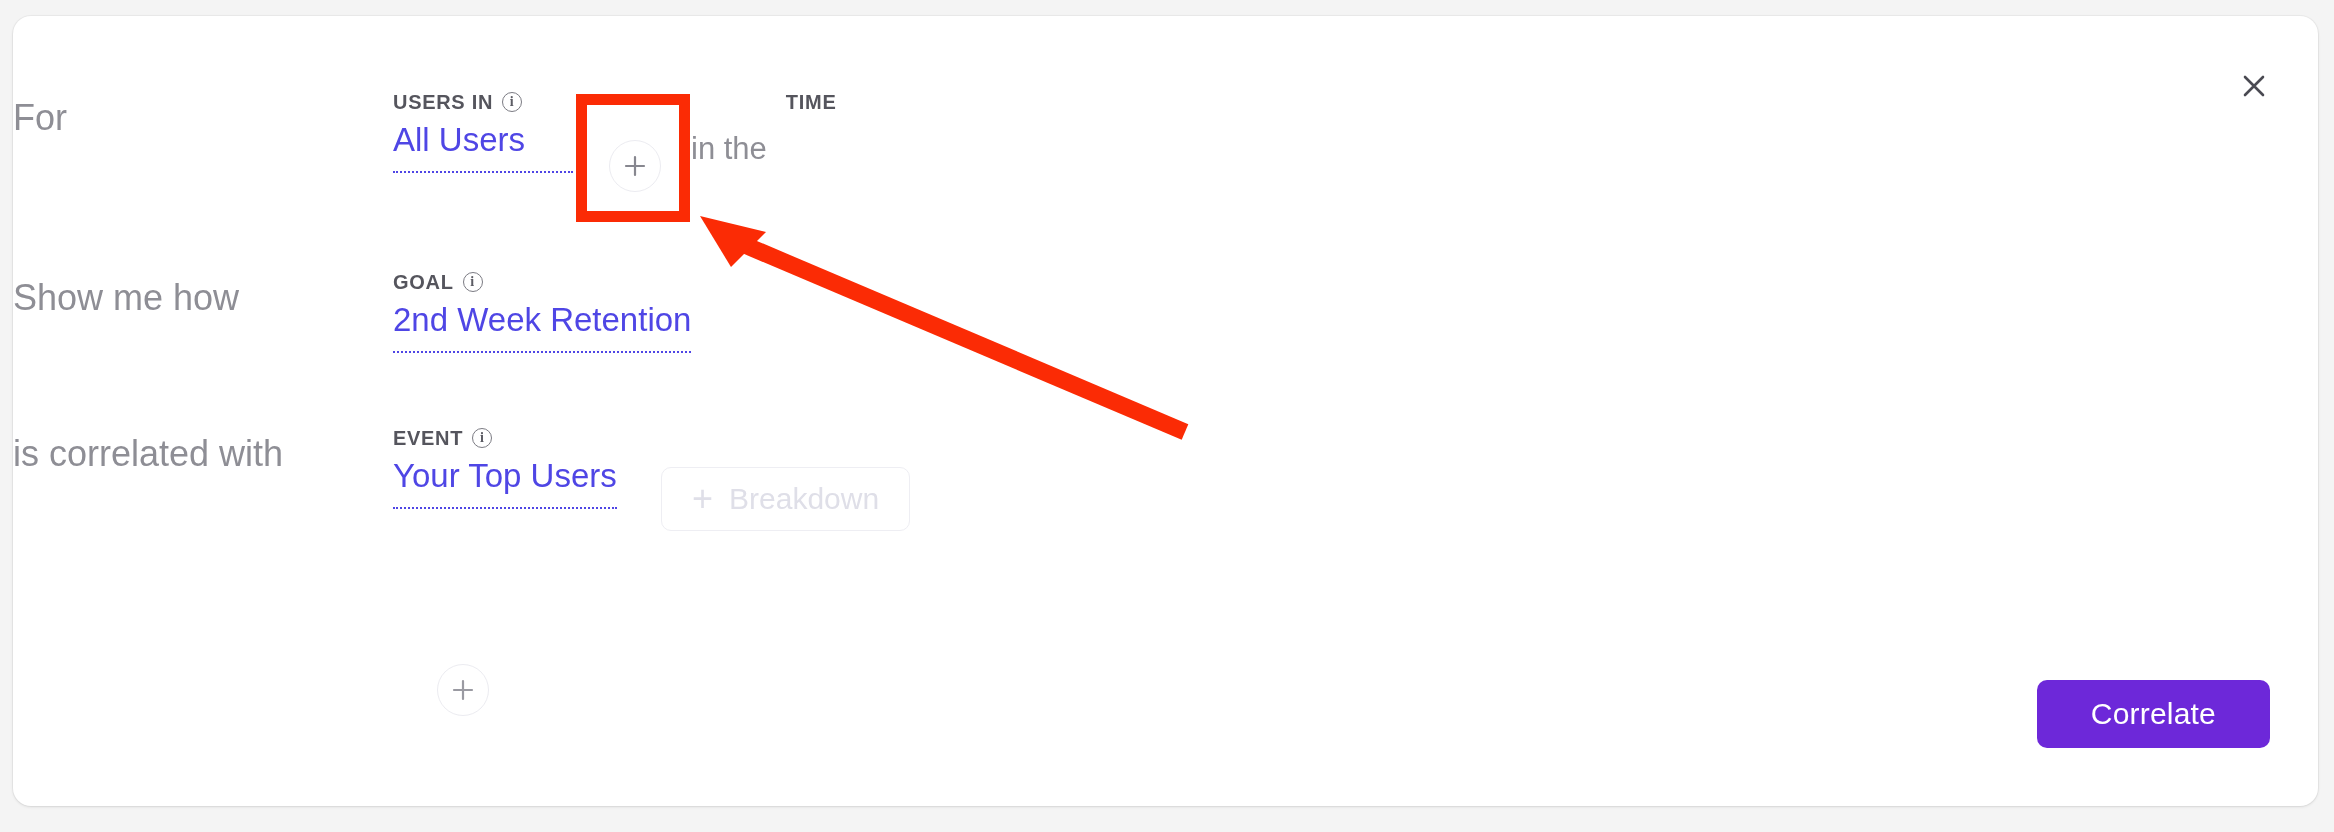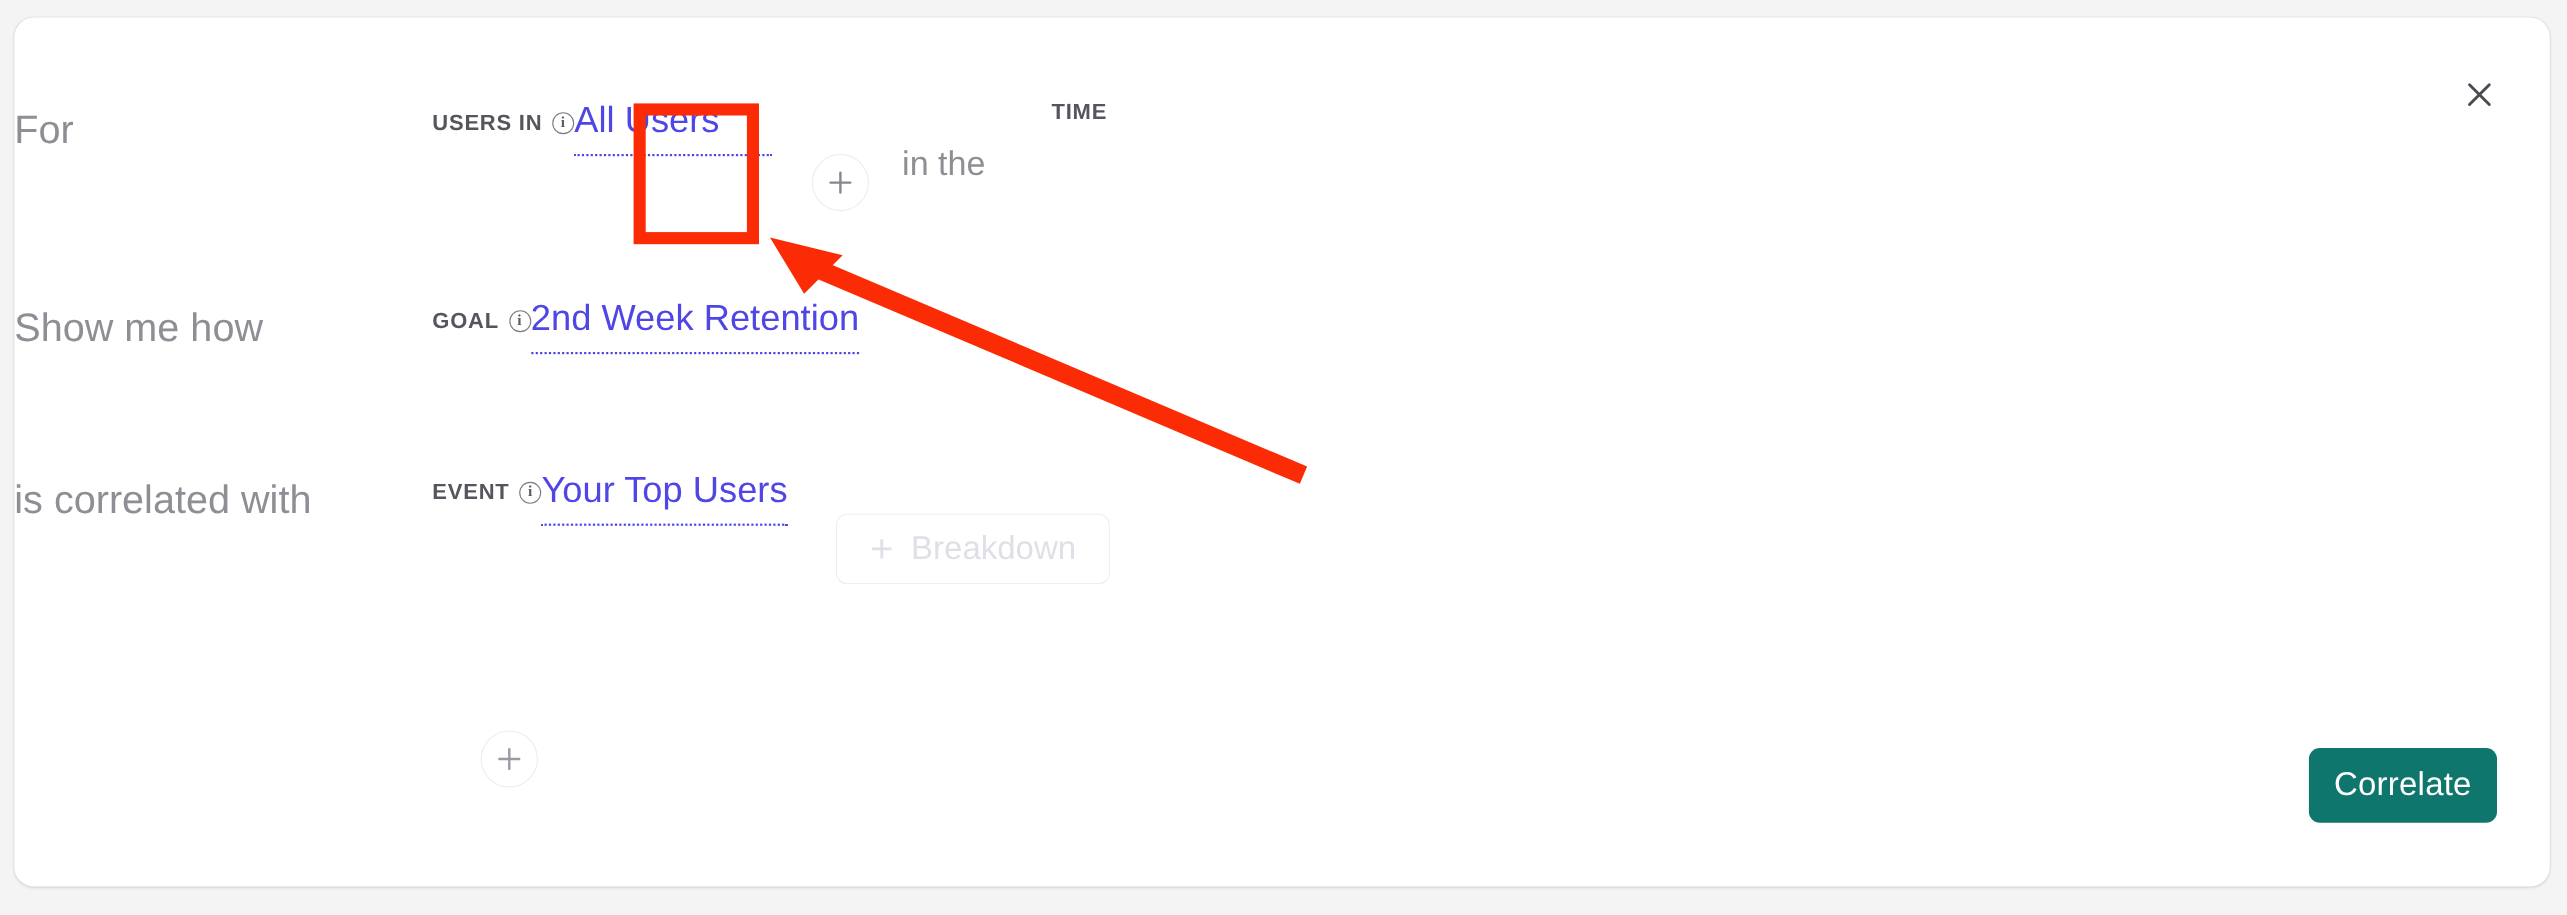--- a/index.html
+++ b/index.html
@@ -52,21 +52,21 @@
   }
   .prefix-label {
     color: #8e8e95;
     font-size: 36px;
     line-height: 31px;
     white-space: nowrap;
     padding-top: 10px;
   }
   .field-block {
     display: flex;
-    flex-direction: row;
+    flex-direction: column;
     margin-left: 38px;
   }
   .field-caption {
     display: flex;
     align-items: center;
     gap: 9px;
     color: #55555d;
     font-size: 20px;
     letter-spacing: 0.7px;
     font-weight: 700;
@@ -148,26 +148,26 @@
     line-height: 1;
     color: #dfdfe8;
     font-weight: 300;
   }
 
   
   #correlate-btn {
     position: absolute;
     right: 48px;
     bottom: 58px;
-    background: #0f766e;
+    background: #6d28d9;
     color: #ffffff;
     border: none;
     border-radius: 10px;
     height: 68px;
-    padding: 0 23px;
+    padding: 0 54px;
     font-size: 30px;
     font-family: "Liberation Sans", sans-serif;
     cursor: pointer;
     letter-spacing: 0.2px;
   }
 
   
   #annotation-layer {
     position: absolute;
     left: 0; top: 0;
@@ -210,21 +210,21 @@
     <div style="display:flex;align-items:center;height:86px;margin-left:36px;margin-top:31px;">
       <div class="round-add">
         <svg width="26" height="26" viewBox="0 0 26 26" aria-hidden="true">
           <path d="M13 4 V22 M4 13 H22" stroke="#87878f" stroke-width="2.2" stroke-linecap="round"></path>
         </svg>
       </div>
     </div>
 
     <div class="inline-word" style="margin-left:30px;margin-top:41px;">in the</div>
 
-    <div class="field-block" style="margin-left:60px;">
+    <div class="field-block" style="margin-left:19px;">
       <div class="field-caption">
         <span>TIME</span>
       </div>
     </div>
   </div>
 
   <div class="query-row" style="top:256px; left:0; width:2227px;">
     <div class="prefix-label" style="width:338px;">Show me how</div>
     <div class="field-block" style="margin-left:42px;">
       <div class="field-caption">

